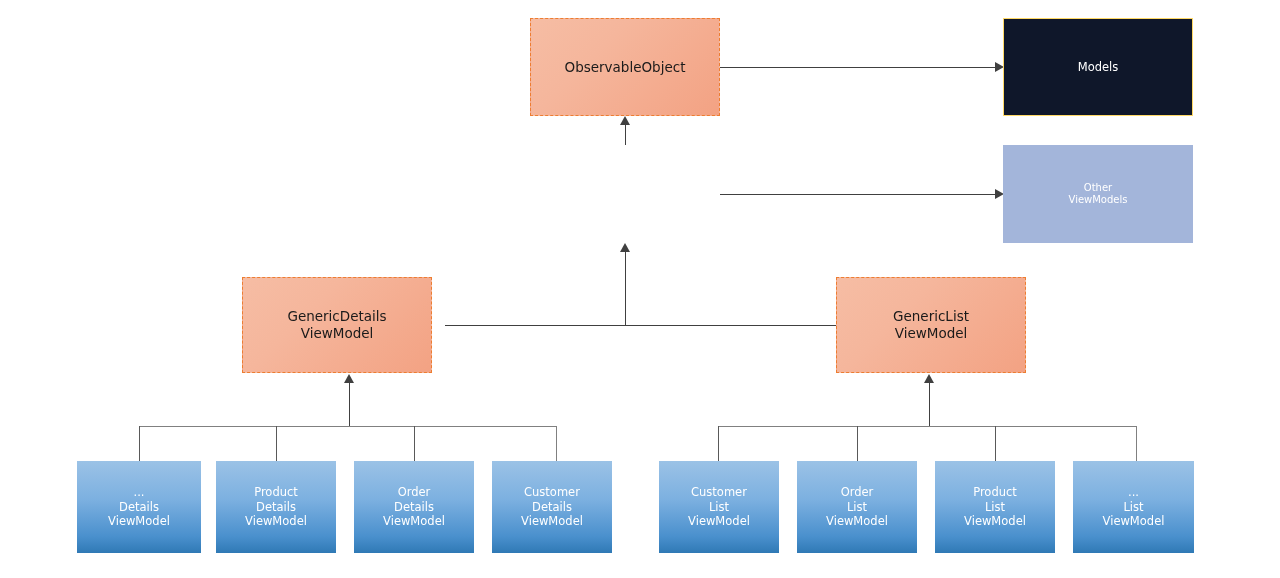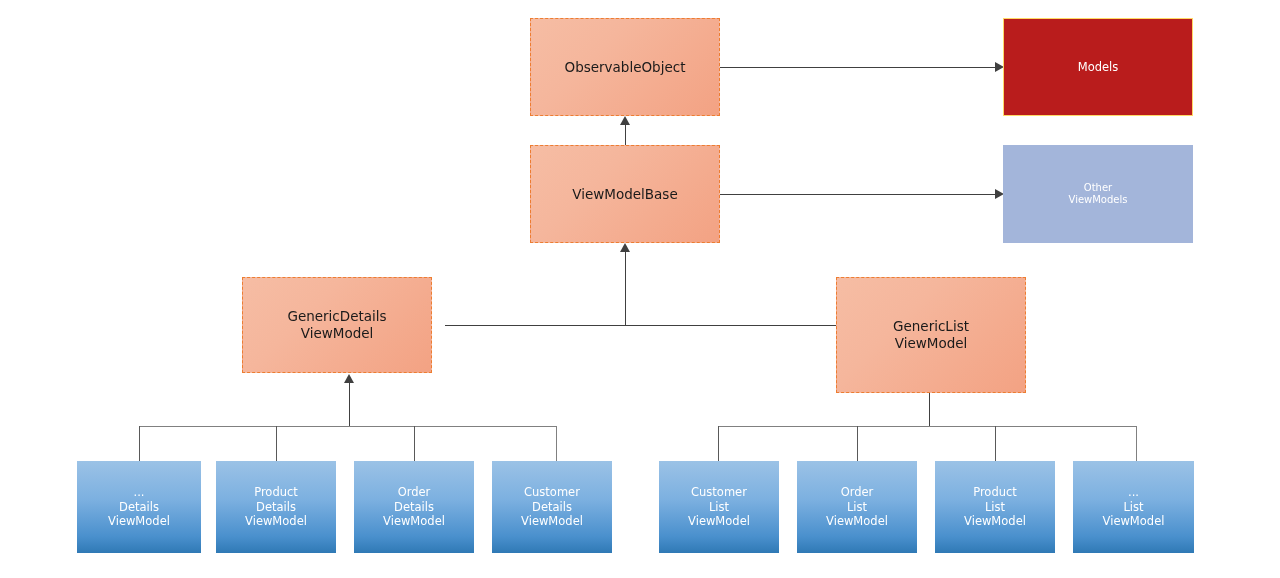--- a/index.html
+++ b/index.html
@@ -31,21 +31,21 @@
   }
   
   .node-orange {
     background: linear-gradient(135deg, #f6bda4 0%, #f5b69c 35%, #f3a283 100%);
     border: 1px dashed #ed7d31;
     color: #1a1a1a;
     font-size: 13.5px;
   }
   
   .node-yellow {
-    background: #b91c1c;
+    background: #0f172a;
     border: 1px solid #ffd966;
     color: #ffffff;
     font-size: 11.5px;
   }
   
   .node-lavender {
     background: #a3b5da;
     border: 1px solid #a3b5da;
     color: #ffffff;
     font-size: 10px;
@@ -119,29 +119,28 @@
   <div class="hline grey" style="left:718px; top:426px; width:418px;"></div>
   <div class="vline thin" style="left:718px; top:426px; height:36px;"></div>
   <div class="vline thin" style="left:857px; top:426px; height:36px;"></div>
   <div class="vline thin" style="left:995px; top:426px; height:36px;"></div>
   <div class="vline grey" style="left:1136px; top:426px; height:36px;"></div>
 
   <div class="node node-orange" style="left:530px; top:18px; width:190px; height:98px;">ObservableObject</div>
 
   <div class="node node-yellow" style="left:1003px; top:18px; width:190px; height:98px;">Models</div>
 
-  <div class="node node-orange" style="left:530px; top:145px; width:190px; height:98px;">ViewModelBase</div>
 
   <div class="node node-lavender" style="left:1003px; top:145px; width:190px; height:98px;">Other
 ViewModels</div>
 
   <div class="node node-orange" style="left:242px; top:277px; width:190px; height:96px;">GenericDetails
 ViewModel</div>
 
-  <div class="node node-orange" style="left:836px; top:277px; width:190px; height:116px;">GenericList
+  <div class="node node-orange" style="left:836px; top:277px; width:190px; height:96px;">GenericList
 ViewModel</div>
 
   <div class="node node-blue" style="left:77px; top:461px; width:124px; height:92px;">...
 Details
 ViewModel</div>
   <div class="node node-blue" style="left:216px; top:461px; width:120px; height:92px;">Product
 Details
 ViewModel</div>
   <div class="node node-blue" style="left:354px; top:461px; width:120px; height:92px;">Order
 Details

